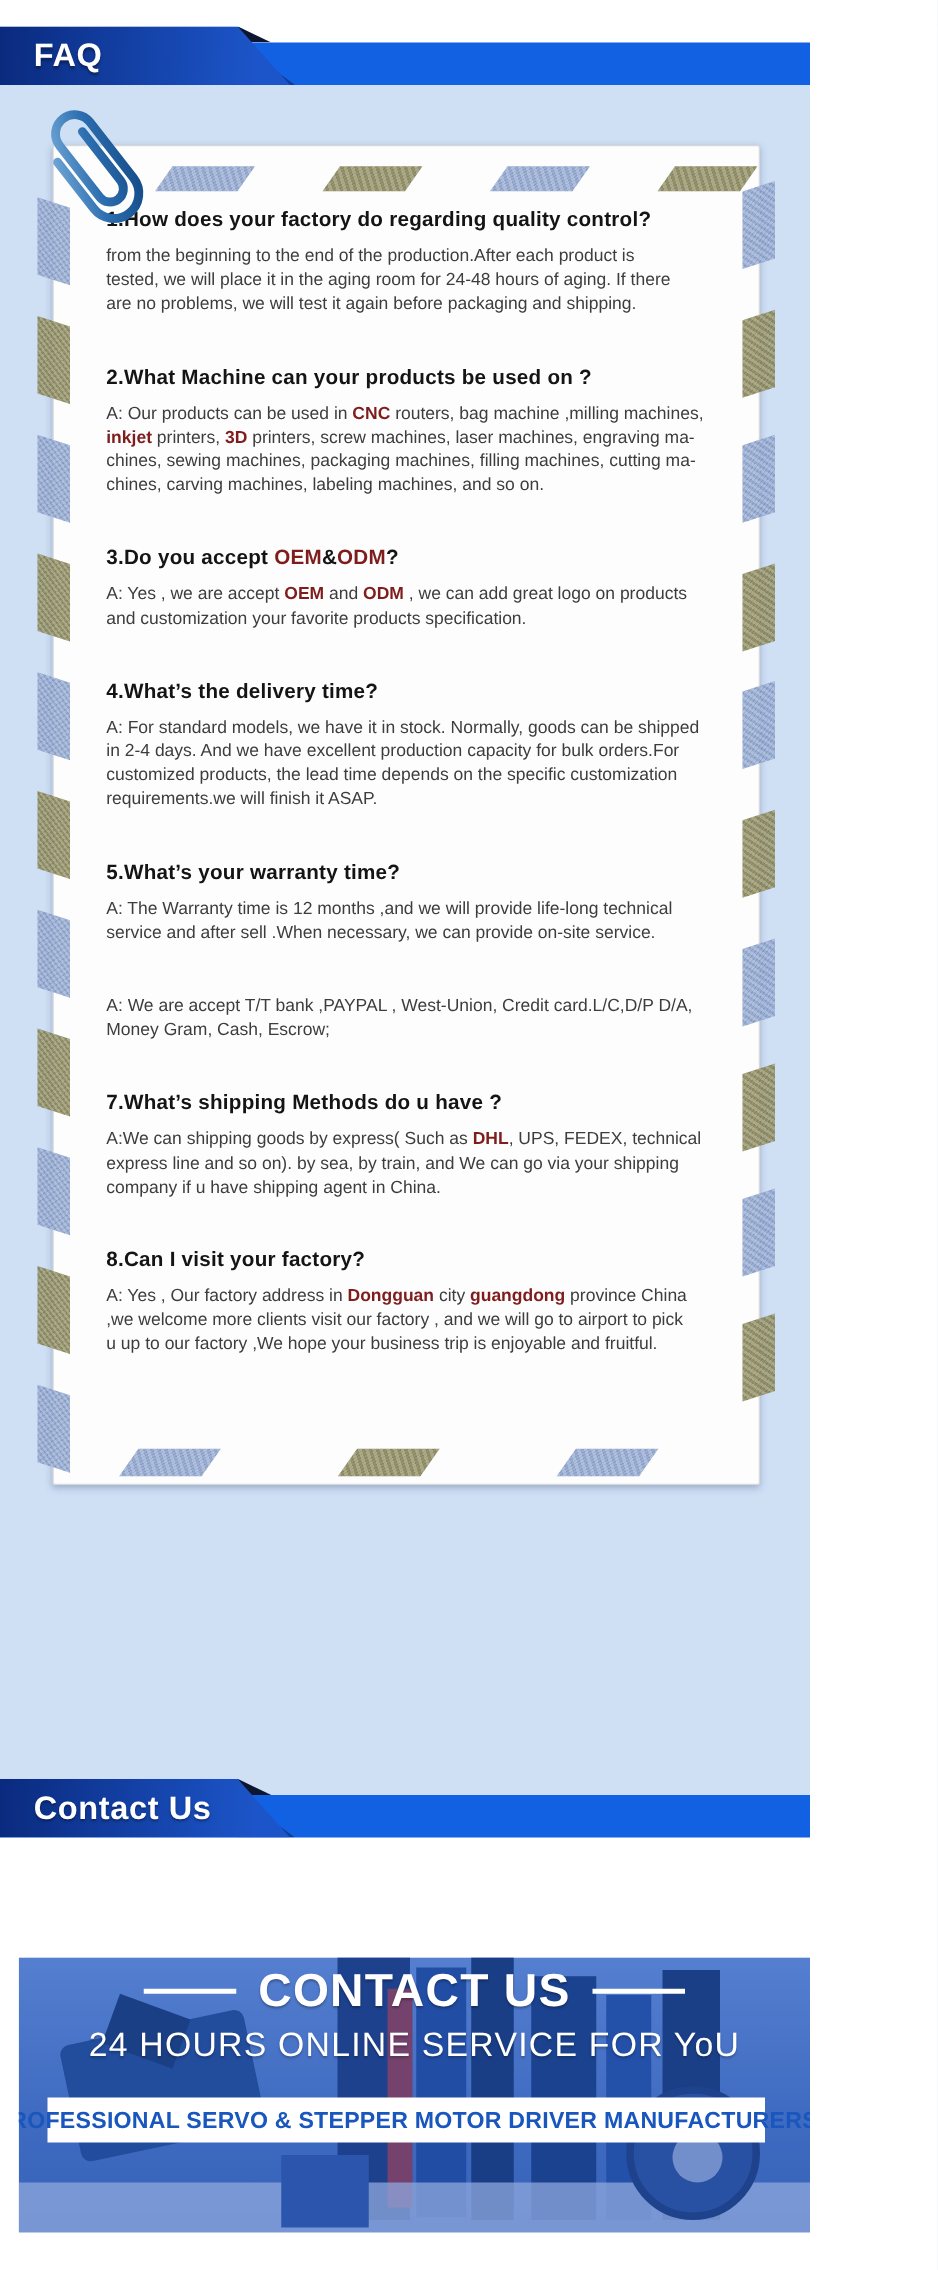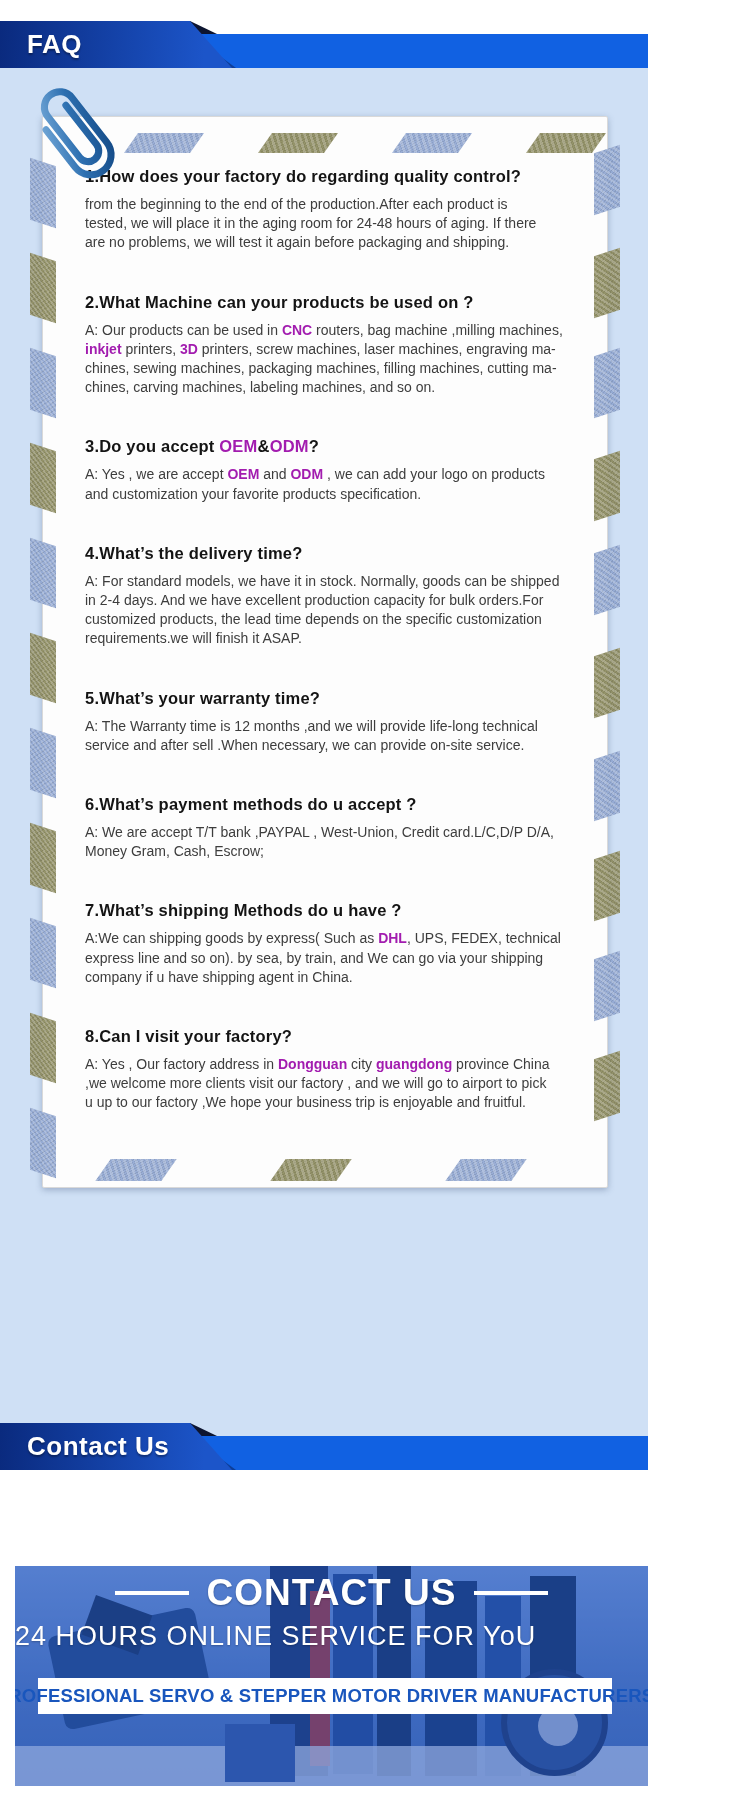--- a/index.html
+++ b/index.html
@@ -22,40 +22,40 @@
   
   .light-bg{position:absolute;left:0;top:47px;width:648px;height:1368px;background:#cfe0f5;}
 
   
   #paper{position:absolute;left:42px;top:48px;width:564px;height:1070px;background:#fdfdfd;
          border:1px solid #d9d9d9;border-radius:2px;box-shadow:0 2px 6px rgba(60,80,120,.35);}
   #qa-list{position:relative;padding:50px 28px 0 42px;z-index:3;}
   .qa{margin-bottom:40px;}
   .q{font-size:16.5px;font-weight:bold;color:#141414;margin-bottom:9px;letter-spacing:.2px;white-space:nowrap;}
   .aline{font-size:14px;color:#3d3d3d;line-height:19.2px;white-space:nowrap;}
-  .red{color:#a21caf;font-weight:bold;}
+  .red{color:#7f1d1d;font-weight:bold;}
 
   
   .tape{position:absolute;opacity:.93;z-index:2;
         background-image:repeating-linear-gradient(45deg,rgba(255,255,255,.22) 0 2px,transparent 2px 4px),
                          repeating-linear-gradient(-45deg,rgba(0,0,0,.10) 0 1px,transparent 1px 3px);}
   .tape.blue{background-color:#92a8d2;}
   .tape.olive{background-color:#8d8b5f;}
   #paperclip{position:absolute;left:-22px;top:-42px;width:120px;height:130px;z-index:5;
              transform:rotate(-38deg);}
 
   
   #photo-banner{position:absolute;left:15px;top:1545px;width:633px;height:220px;overflow:hidden;}
   .pb-base{position:absolute;inset:0;background:linear-gradient(180deg,#6d93d6 0%,#4a74c0 55%,#3b64b0 100%);}
   .ps{position:absolute;}
   .pb-overlay{position:absolute;inset:0;background:rgba(47,95,196,.38);}
   .pb-head{position:absolute;top:6px;left:0;right:0;display:flex;align-items:center;justify-content:center;z-index:4;}
   .pb-head .dash{width:74px;height:4px;background:#ffffff;margin:0 18px;}
   .pb-title{color:#ffffff;font-size:37px;font-weight:bold;letter-spacing:1px;text-shadow:0 1px 2px rgba(0,0,0,.3);}
-  .pb-sub{position:absolute;top:55px;left:0;width:100%;color:#ffffff;font-size:27px;
+  .pb-sub{position:absolute;top:55px;left:0;width:100%;text-align:center;color:#ffffff;font-size:27px;
           letter-spacing:1px;z-index:4;text-shadow:0 1px 2px rgba(0,0,0,.25);}
   .pb-bar{position:absolute;top:112px;left:23px;width:574px;height:36px;background:#ffffff;z-index:4;
           display:flex;align-items:center;justify-content:center;}
   .pb-bar-text{color:#1956bd;font-weight:bold;font-size:18.5px;letter-spacing:.2px;white-space:nowrap;}
 </style>
 </head>
 <body>
 
 <div class="page">
 
@@ -100,21 +100,21 @@
               <div class="aline"><span>A: Our products can be used in </span><span class="red">CNC</span><span> routers, bag machine ,milling machines,</span></div>
               <div class="aline"><span class="red">inkjet</span><span> printers, </span><span class="red">3D</span><span> printers, screw machines, laser machines, engraving ma-</span></div>
               <div class="aline"><span>chines, sewing machines, packaging machines, filling machines, cutting ma-</span></div>
               <div class="aline"><span>chines, carving machines, labeling machines, and so on.</span></div>
             </div>
   </div>
 
   <div class="qa">
     <div class="q"><span>3.Do you accept </span><span class="red">OEM</span><span>&amp;</span><span class="red">ODM</span><span>?</span></div>
     <div class="a">
-              <div class="aline"><span>A: Yes , we are accept </span><span class="red">OEM</span><span> and </span><span class="red">ODM</span><span> , we can add your logo on products</span></div>
+              <div class="aline"><span>A: Yes , we are accept </span><span class="red">OEM</span><span> and </span><span class="red">ODM</span><span> , we can add great logo on products</span></div>
               <div class="aline"><span>and customization your favorite products specification.</span></div>
             </div>
   </div>
 
   <div class="qa">
     <div class="q"><span>4.What’s the delivery time?</span></div>
     <div class="a">
               <div class="aline"><span>A: For standard models, we have it in stock. Normally, goods can be shipped</span></div>
               <div class="aline"><span>in 2-4 days. And we have excellent production capacity for bulk orders.For</span></div>
               <div class="aline"><span>customized products, the lead time depends on the specific customization</span></div>
@@ -124,21 +124,20 @@
 
   <div class="qa">
     <div class="q"><span>5.What’s your warranty time?</span></div>
     <div class="a">
               <div class="aline"><span>A: The Warranty time is 12 months ,and we will provide life-long technical</span></div>
               <div class="aline"><span>service and after sell .When necessary, we can provide on-site service.</span></div>
             </div>
   </div>
 
   <div class="qa">
-    <div class="q"><span>6.What’s payment methods do u accept ?</span></div>
     <div class="a">
               <div class="aline"><span>A: We are accept T/T bank ,PAYPAL , West-Union, Credit card.L/C,D/P D/A,</span></div>
               <div class="aline"><span>Money Gram, Cash, Escrow;</span></div>
             </div>
   </div>
 
   <div class="qa">
     <div class="q"><span>7.What’s shipping Methods do u have ?</span></div>
     <div class="a">
               <div class="aline"><span>A:We can shipping goods by express( Such as </span><span class="red">DHL</span><span>, UPS, FEDEX, technical</span></div>

